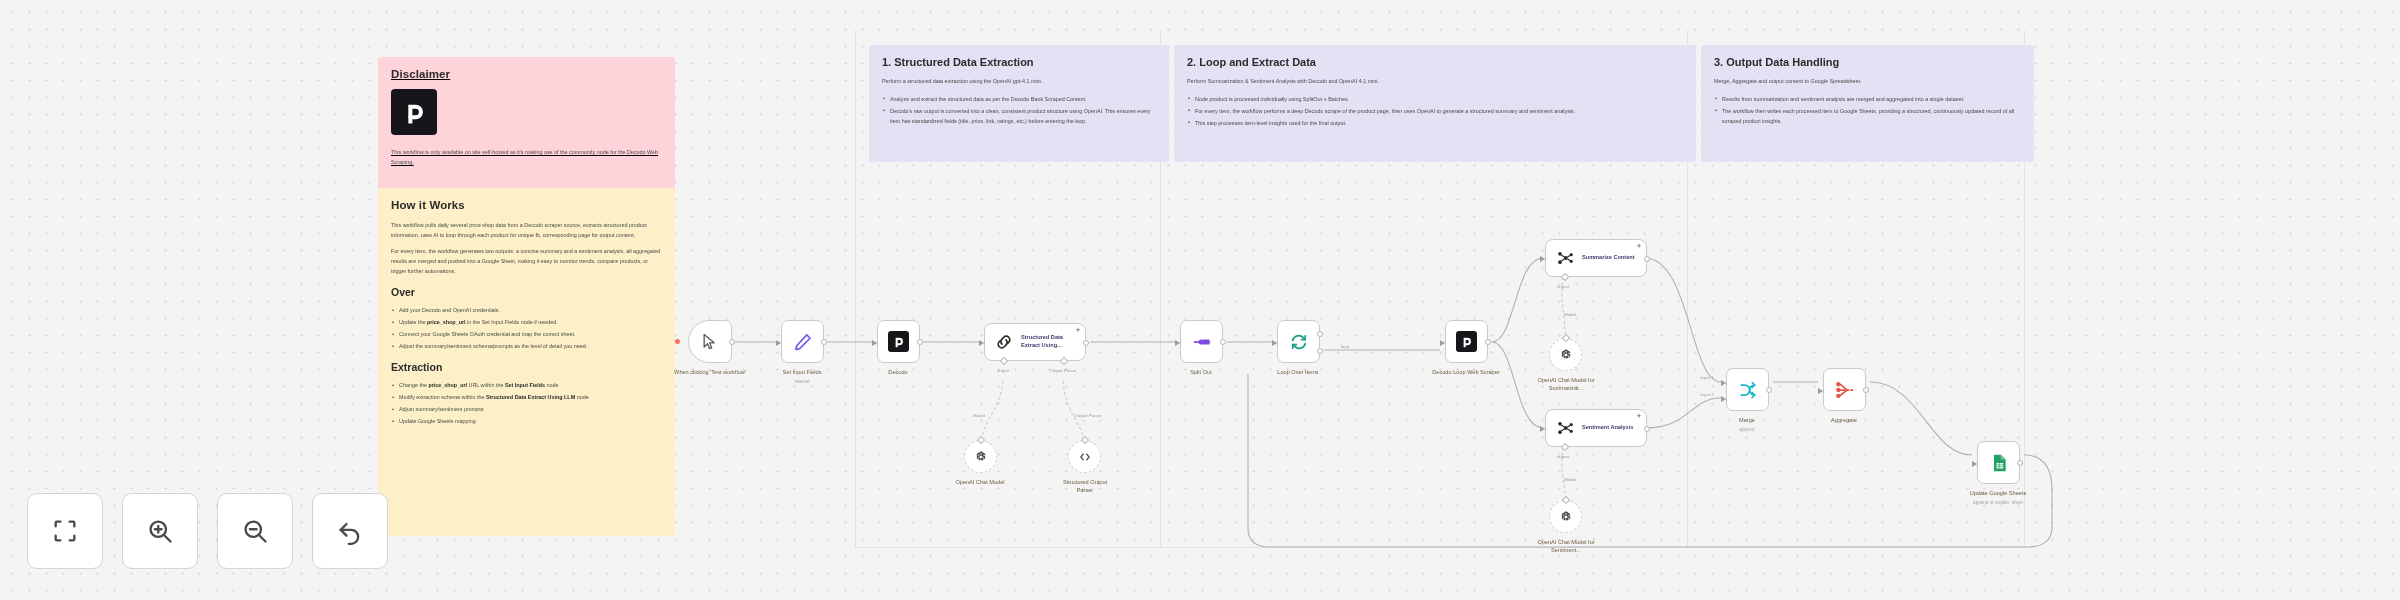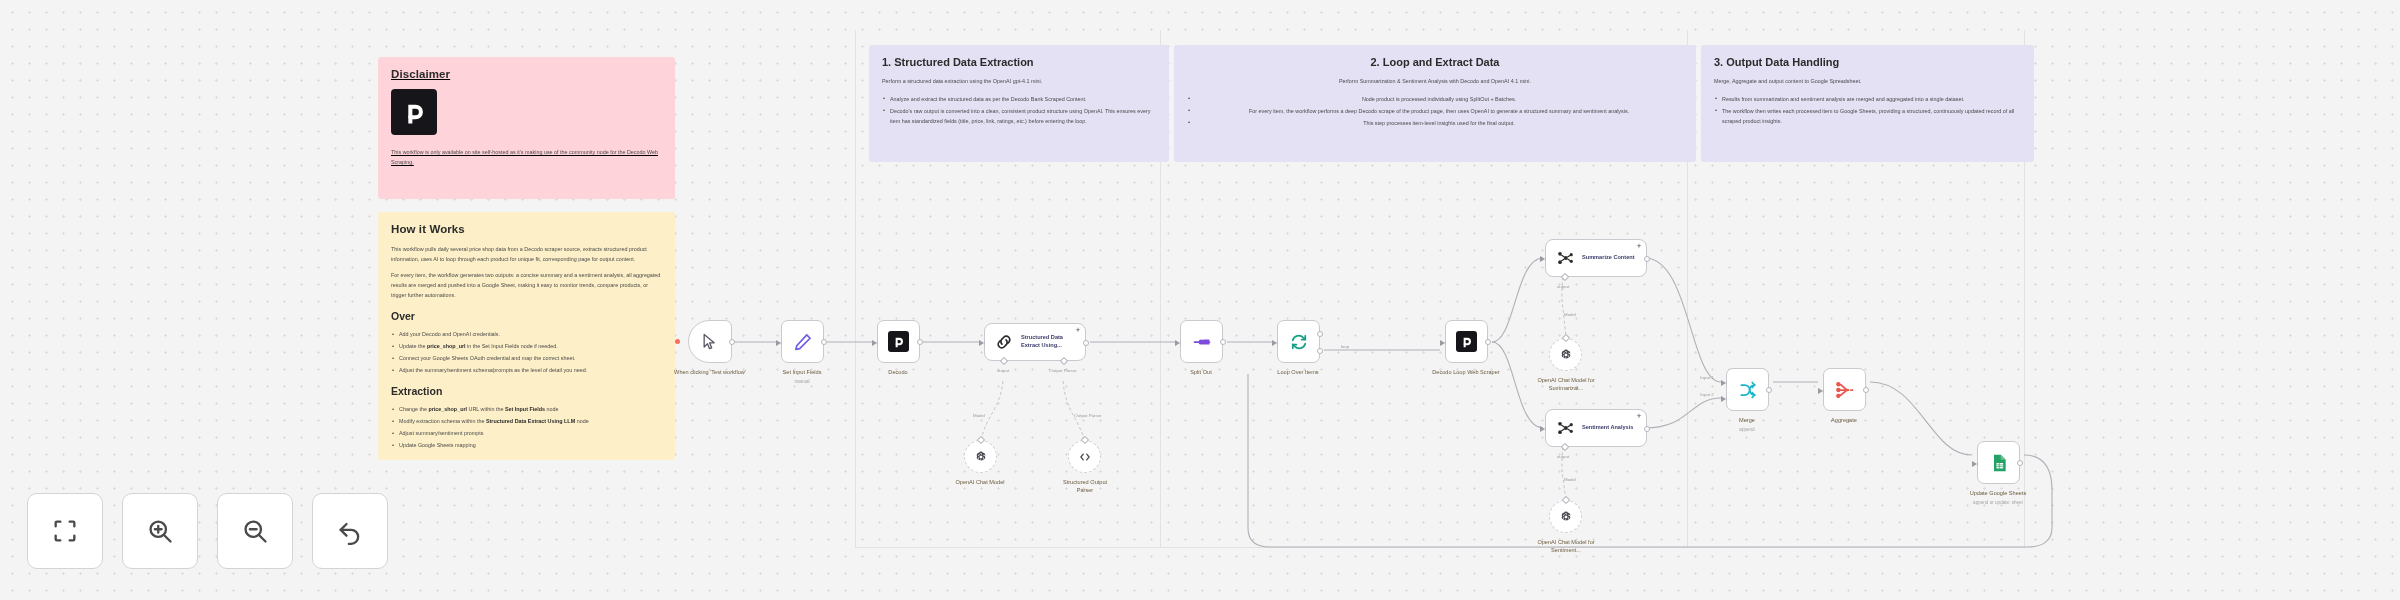--- a/index.html
+++ b/index.html
@@ -238,21 +238,21 @@
     <h3>Disclaimer</h3>
     <div class="decodo-logo">
       <svg viewBox="0 0 32 32" fill="none">
         <path d="M9 7 h9 a9 9 0 0 1 0 18 h-4 v-5 h4 a4 4 0 0 0 0-8 h-4 v18 h-5 z" fill="#ffffff"></path>
         <circle cx="11.5" cy="22" r="2.6" fill="#ffffff"></circle>
       </svg>
     </div>
     <p>This workflow is only available on site self-hosted as it's making use of the community node for the Decodo Web Scraping.</p>
   </div>
 
-  <div class="sticky sticky-howitworks" style="left:378px; top:212px; width:297px; height:248px;">
+  <div class="sticky sticky-howitworks" style="left:378px; top:188px; width:297px; height:348px;">
     <h3>How it Works</h3>
     <p>This workflow pulls daily several price shop data from a Decodo scraper source, extracts structured product information, uses AI to loop through each product for unique fit, corresponding page for output content.</p>
     <p>For every item, the workflow generates two outputs: a concise summary and a sentiment analysis, all aggregated results are merged and pushed into a Google Sheet, making it easy to monitor trends, compare products, or trigger further automations.</p>
 
     <h4>Over</h4>
     <ul>
       <li>Add your Decodo and OpenAI credentials.</li>
       <li>Update the <b>price_shop_url</b> in the Set Input Fields node if needed.</li>
       <li>Connect your Google Sheets OAuth credential and map the correct sheet.</li>
       <li>Adjust the summary/sentiment schema/prompts as the level of detail you need.</li>
@@ -269,21 +269,21 @@
 
   <div class="sticky sticky-step" style="left:857px; top:45px; width:300px; height:117px;">
     <div class="step-head">1. Structured Data Extraction</div>
     <div class="step-sub">Perform a structured data extraction using the OpenAI gpt-4.1 mini.</div>
     <ul>
       <li>Analyze and extract the structured data as per the Decodo Bank Scraped Content.</li>
       <li>Decodo's raw output is converted into a clean, consistent product structure using OpenAI. This ensures every item has standardized fields (title, price, link, ratings, etc.) before entering the loop.</li>
     </ul>
   </div>
 
-  <div class="sticky sticky-step" style="left:1162px; top:45px; width:522px; height:117px;text-align:center;">
+  <div class="sticky sticky-step" style="left:1162px; top:45px; width:522px; height:117px;">
     <div class="step-head">2. Loop and Extract Data</div>
     <div class="step-sub">Perform Summarization &amp; Sentiment Analysis with Decodo and OpenAI 4.1 mini.</div>
     <ul>
       <li>Node product is processed individually using SplitOut + Batches.</li>
       <li>For every item, the workflow performs a deep Decodo scrape of the product page, then uses OpenAI to generate a structured summary and sentiment analysis.</li>
       <li>This step processes item-level insights used for the final output.</li>
     </ul>
   </div>
 
   <div class="sticky sticky-step" style="left:1689px; top:45px; width:333px; height:117px;">

